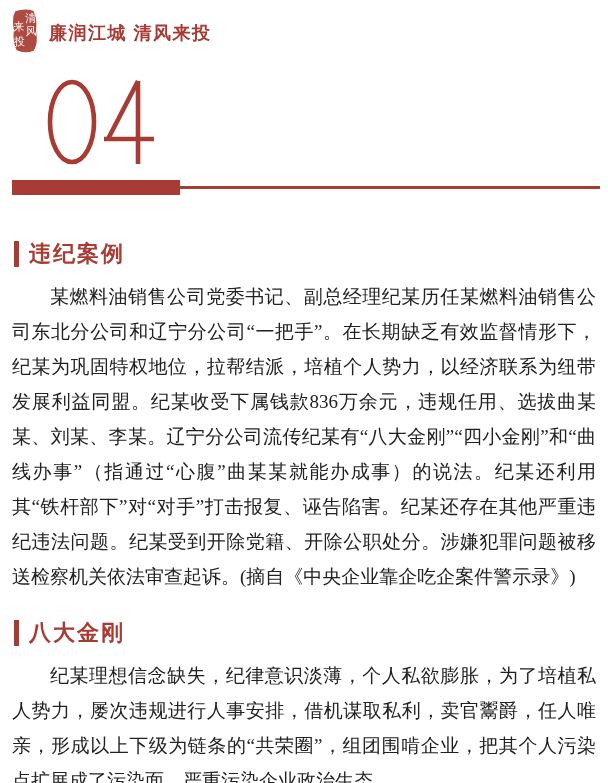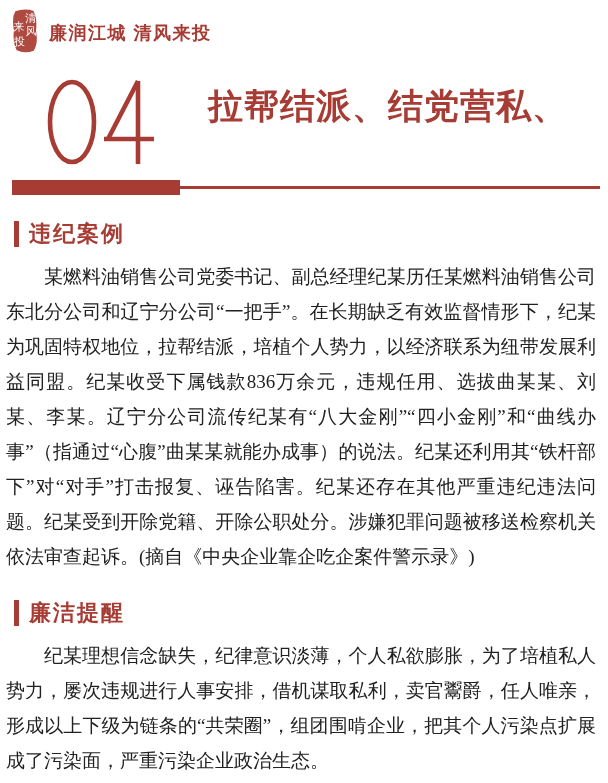--- a/index.html
+++ b/index.html
@@ -47,35 +47,35 @@
     display:flex;align-items:center;
     margin:14px 8px 0 12px;
   }
   .divider-thick{width:168px;height:15px;background:var(--red);}
   .divider-thin{flex:1;height:3px;background:var(--red);}
   
   .section-heading{
     display:flex;align-items:center;
     margin-left:14px;
   }
-  .section-heading.first{margin-top:24px;}
+  .section-heading.first{margin-top:44px;}
   .section-heading.second{margin-top:24px;}
   .section-bar{
     width:5px;height:26px;
     background:var(--red);
     margin-right:10px;
   }
   .section-title{
     color:var(--red);
     font-size:22px;
     font-weight:bold;
     letter-spacing:2px;
   }
   .body-text{
-    margin:10px 12px 0 6px;
+    margin:10px 12px 0 12px;
     font-family:"Liberation Serif","DejaVu Serif",serif;
     font-size:19px;
     line-height:35px;
     color:var(--ink);
     text-align:justify;
     text-indent:2em;
   }
 </style>
 </head>
 <body>
@@ -104,34 +104,33 @@
         <ellipse cx="26" cy="44" rx="22" ry="40" fill="none" stroke="#A63C34" stroke-width="4.6"></ellipse>
 
         <g fill="none" stroke="#A63C34" stroke-width="4.6">
           <line x1="92" y1="3" x2="62" y2="61"></line>
           <line x1="58" y1="61" x2="108" y2="61"></line>
           <line x1="92" y1="3" x2="92" y2="86"></line>
         </g>
       </svg>
     </span>
     <div class="hero-title">
-      <div>拉帮结派、结党营私、</div>
     </div>
   </div>
 
   <div class="divider">
     <div class="divider-thick"></div>
     <div class="divider-thin"></div>
   </div>
 
   <div class="section-heading first">
     <div class="section-bar"></div>
     <span class="section-title">违纪案例</span>
   </div>
   <p class="body-text">某燃料油销售公司党委书记、副总经理纪某历任某燃料油销售公司东北分公司和辽宁分公司“一把手”。在长期缺乏有效监督情形下，纪某为巩固特权地位，拉帮结派，培植个人势力，以经济联系为纽带发展利益同盟。纪某收受下属钱款836万余元，违规任用、选拔曲某某、刘某、李某。辽宁分公司流传纪某有“八大金刚”“四小金刚”和“曲线办事”（指通过“心腹”曲某某就能办成事）的说法。纪某还利用其“铁杆部下”对“对手”打击报复、诬告陷害。纪某还存在其他严重违纪违法问题。纪某受到开除党籍、开除公职处分。涉嫌犯罪问题被移送检察机关依法审查起诉。(摘自《中央企业靠企吃企案件警示录》)</p>
 
   <div class="section-heading second">
     <div class="section-bar"></div>
-    <span class="section-title">廉洁提醒</span>
+    <span class="section-title">八大金刚</span>
   </div>
   <p class="body-text">纪某理想信念缺失，纪律意识淡薄，个人私欲膨胀，为了培植私人势力，屡次违规进行人事安排，借机谋取私利，卖官鬻爵，任人唯亲，形成以上下级为链条的“共荣圈”，组团围啃企业，把其个人污染点扩展成了污染面，严重污染企业政治生态。</p>
 
 </div>
 
 </body></html>

